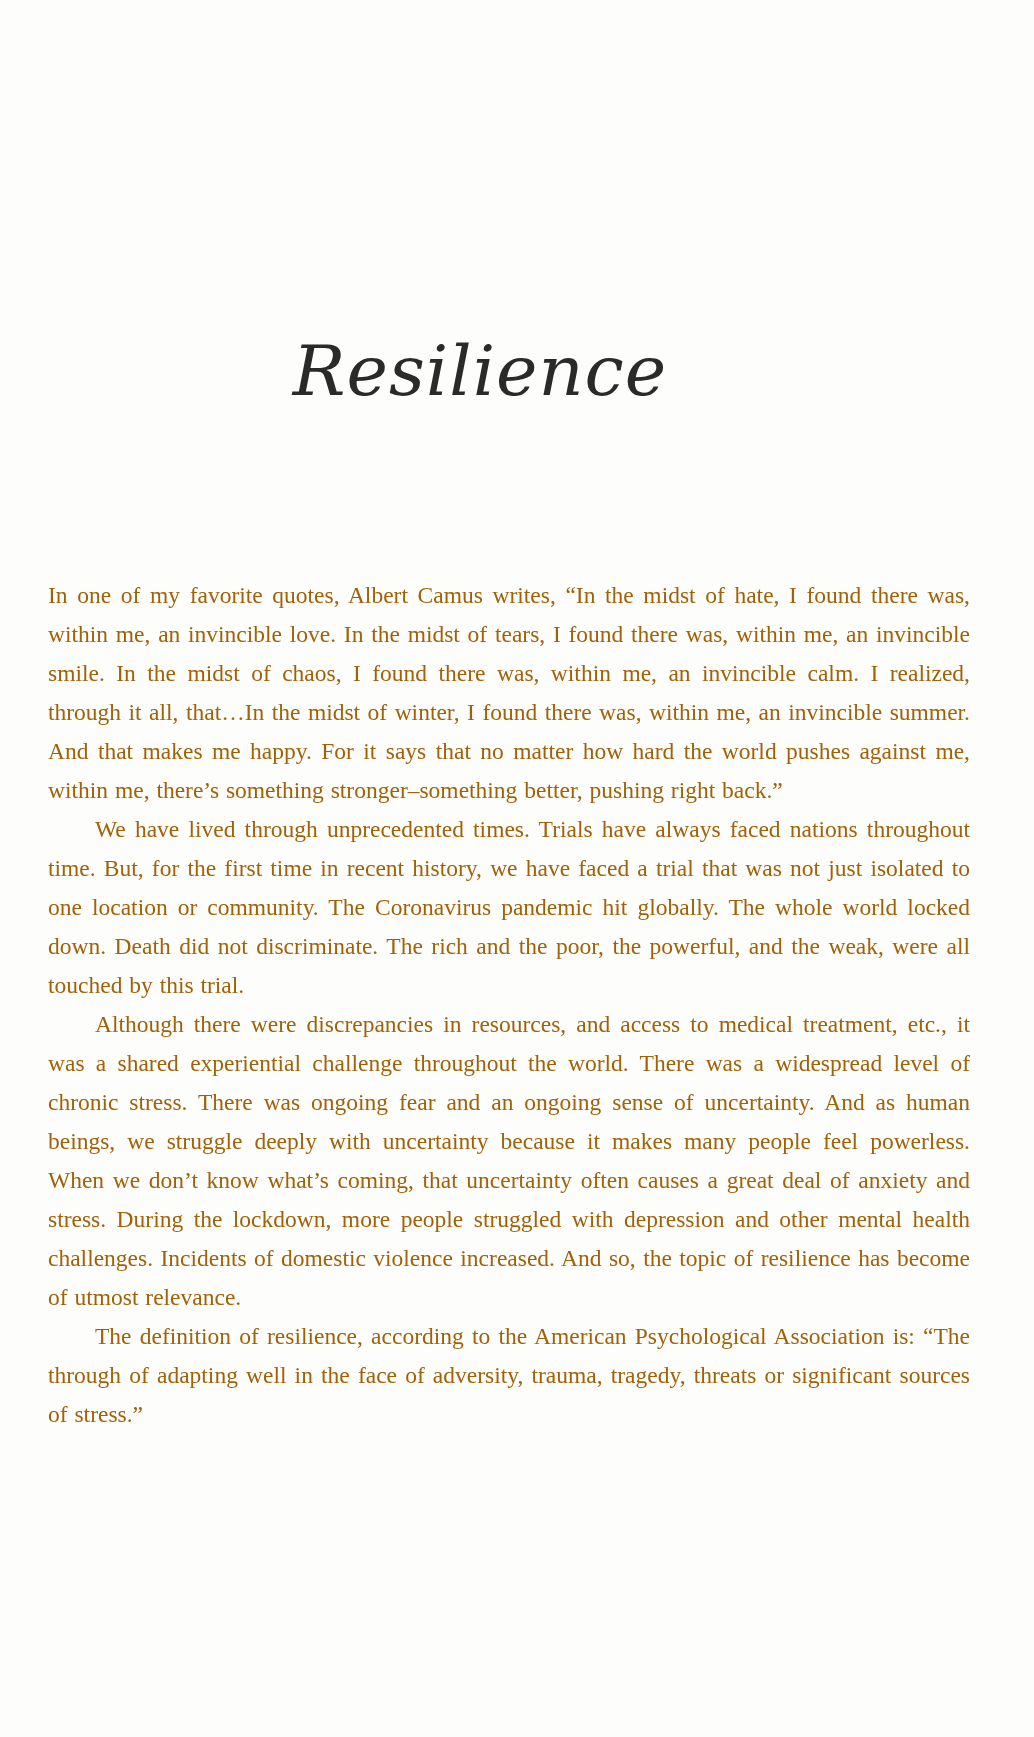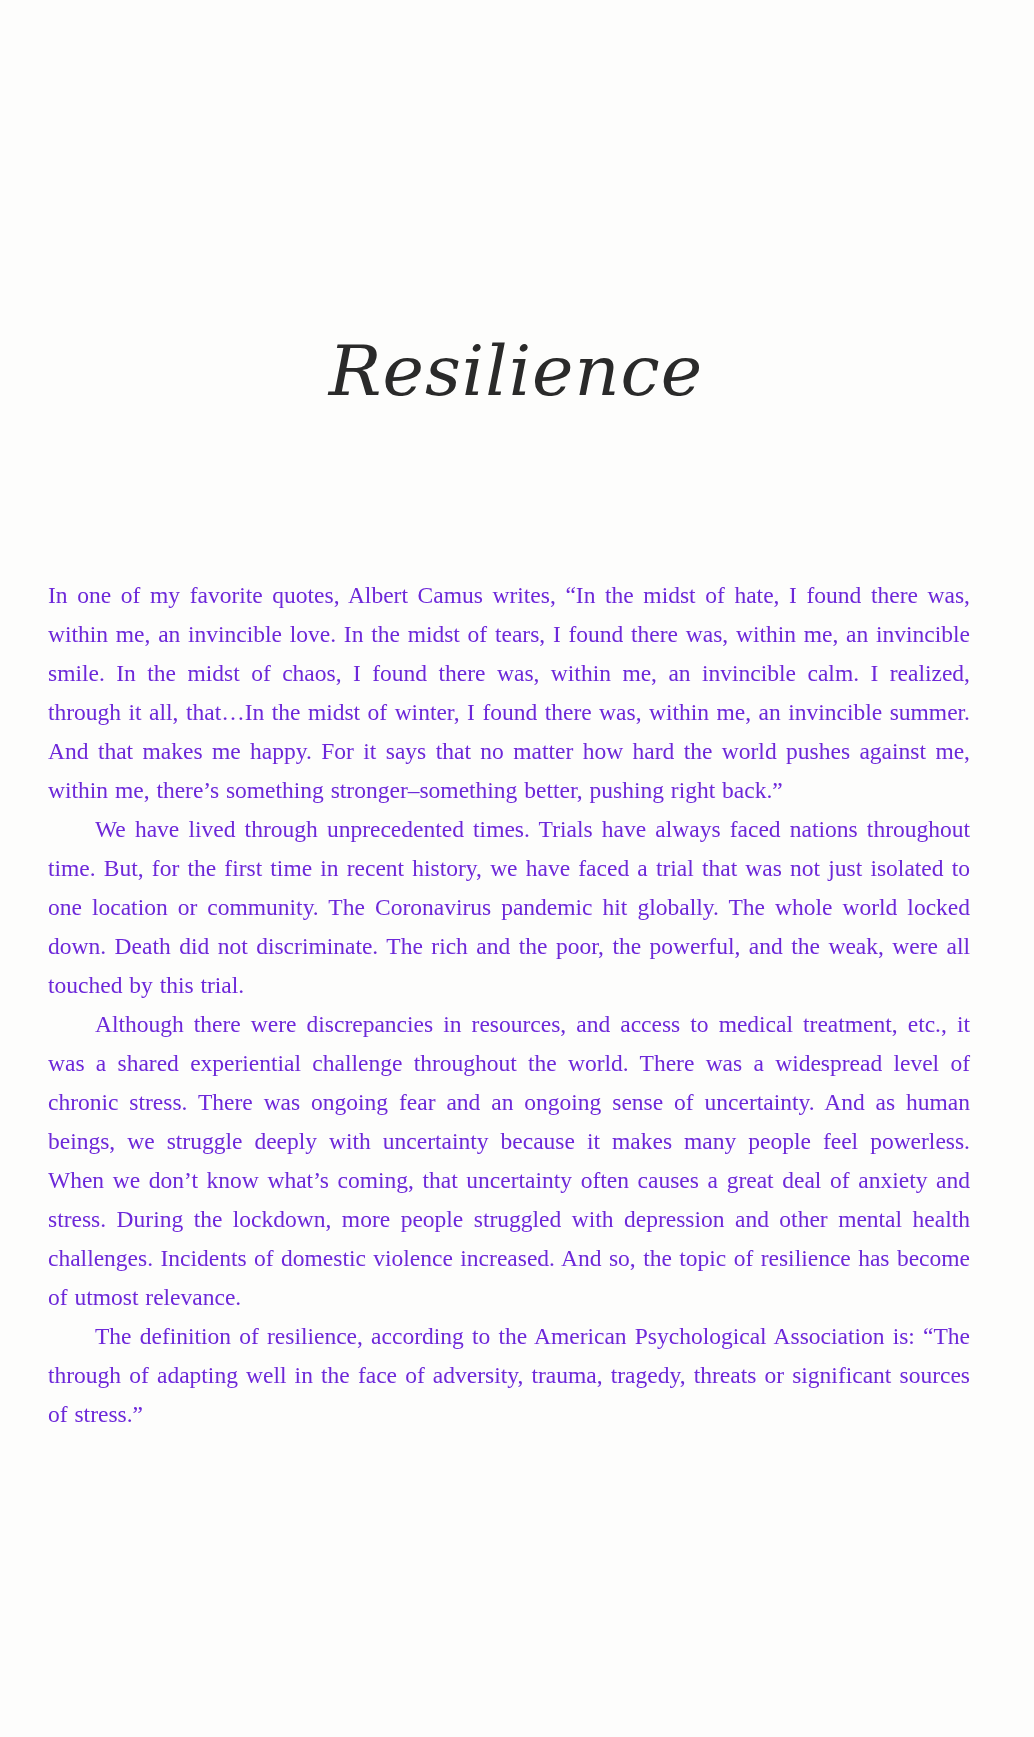--- a/index.html
+++ b/index.html
@@ -22,31 +22,30 @@
     left: 0;
     width: 960px;
     text-align: center;
     font-family: "DejaVu Serif", "Liberation Serif", serif;
     font-style: italic;
     font-weight: 500;
     font-size: 70px;
     letter-spacing: 1px;
     color: #2a2a2a;
     margin: 0;
-    padding-left: 36px;
   }
   .body-text {
     position: absolute;
     top: 576px;
     left: 48px;
     width: 922px;
     font-size: 23.5px;
     line-height: 39px;
     text-align: justify;
-    color: #6d28d9;
+    color: #a16207;
   }
   .body-text p {
     margin: 0;
     word-spacing: 1px;
   }
   .body-text p.indented {
     text-indent: 47px;
   }
 </style>
 </head>

